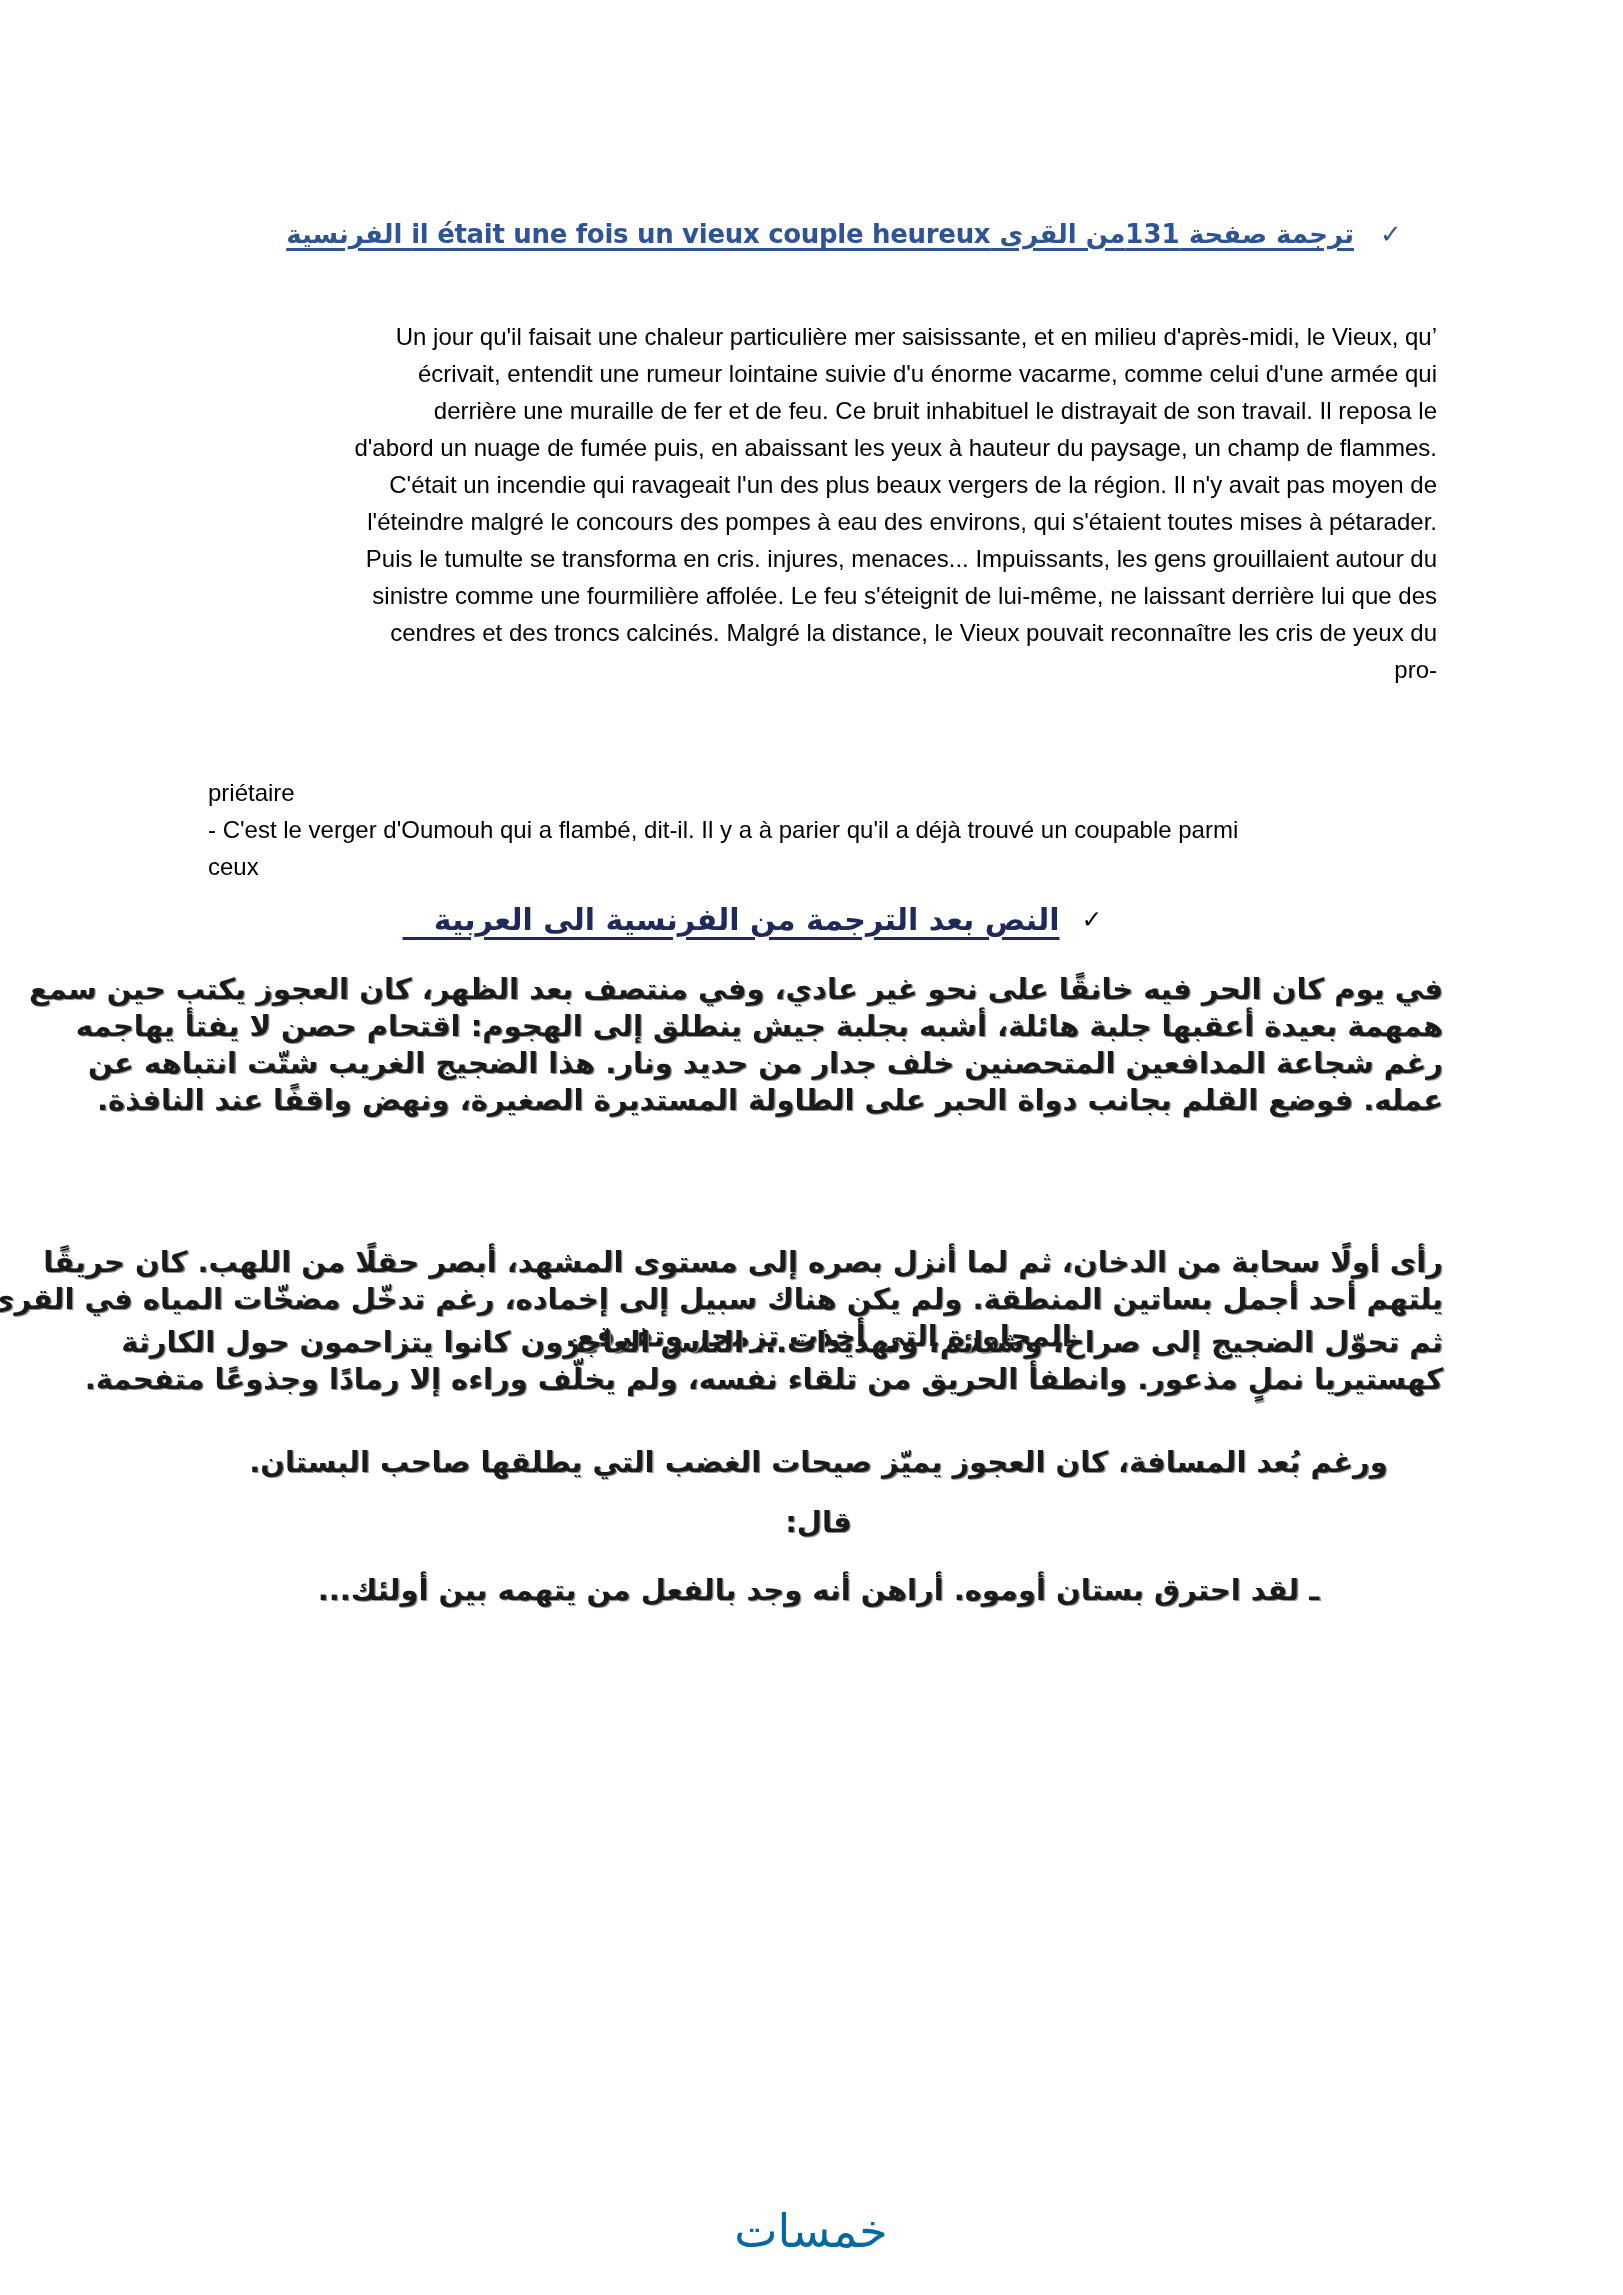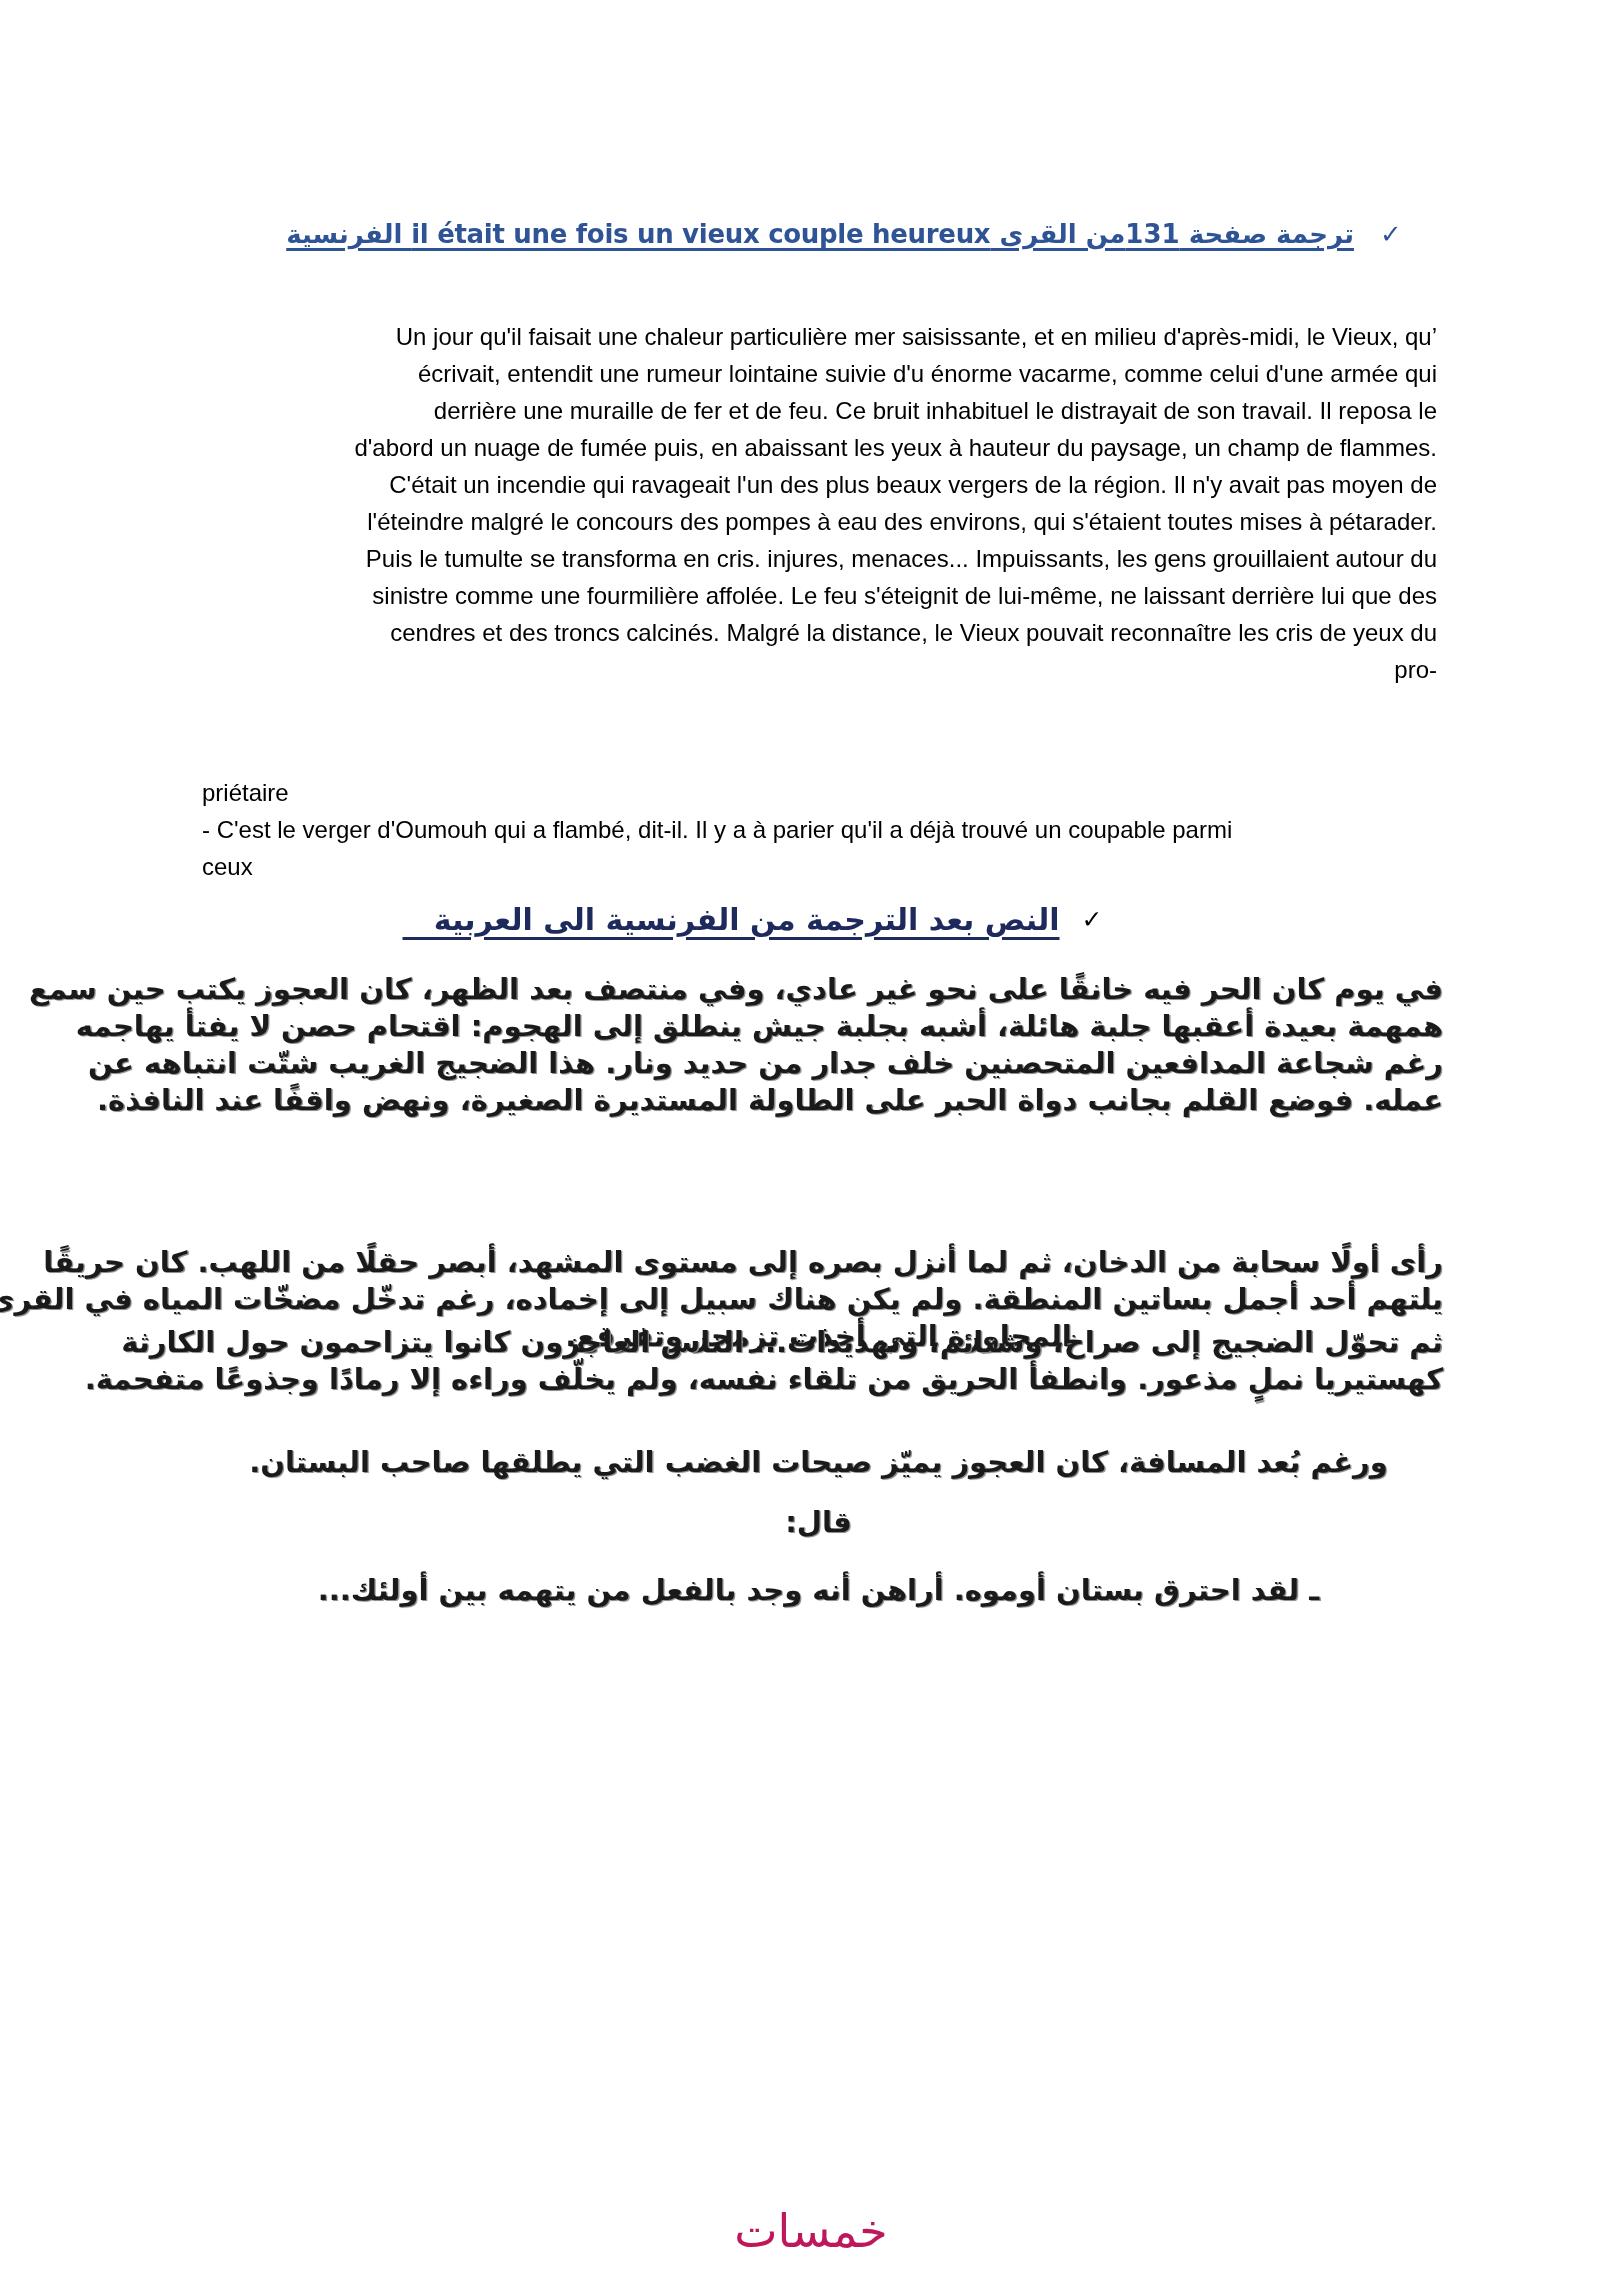--- a/index.html
+++ b/index.html
@@ -66,21 +66,21 @@
       color: #000;
     }
     .french .line {
       display: block;
       white-space: nowrap;
       text-align: right;
     }
     .french-tail {
       position: absolute;
       top: 774px;
-      left: 202px;
+      left: 208px;
       width: 1243px;
       font-family: "Liberation Sans", sans-serif;
       font-size: 24px;
       line-height: 37px;
       color: #000;
     }
     .french-tail .line {
       display: block;
       white-space: nowrap;
     }
@@ -146,21 +146,21 @@
       top: 2205px;
       left: 713px;
       width: 196px;
       height: 52px;
       display: flex;
       justify-content: center;
       align-items: center;
       direction: rtl;
       font-family: "DejaVu Sans", sans-serif;
       font-size: 46px;
-      color: #be185d;
+      color: #0369a1;
       letter-spacing: 1.3px;
     }
   </style>
 </head>
 <body>
 
 <div class="page">
 
   <div class="heading1">
     <span class="check">✓</span>

